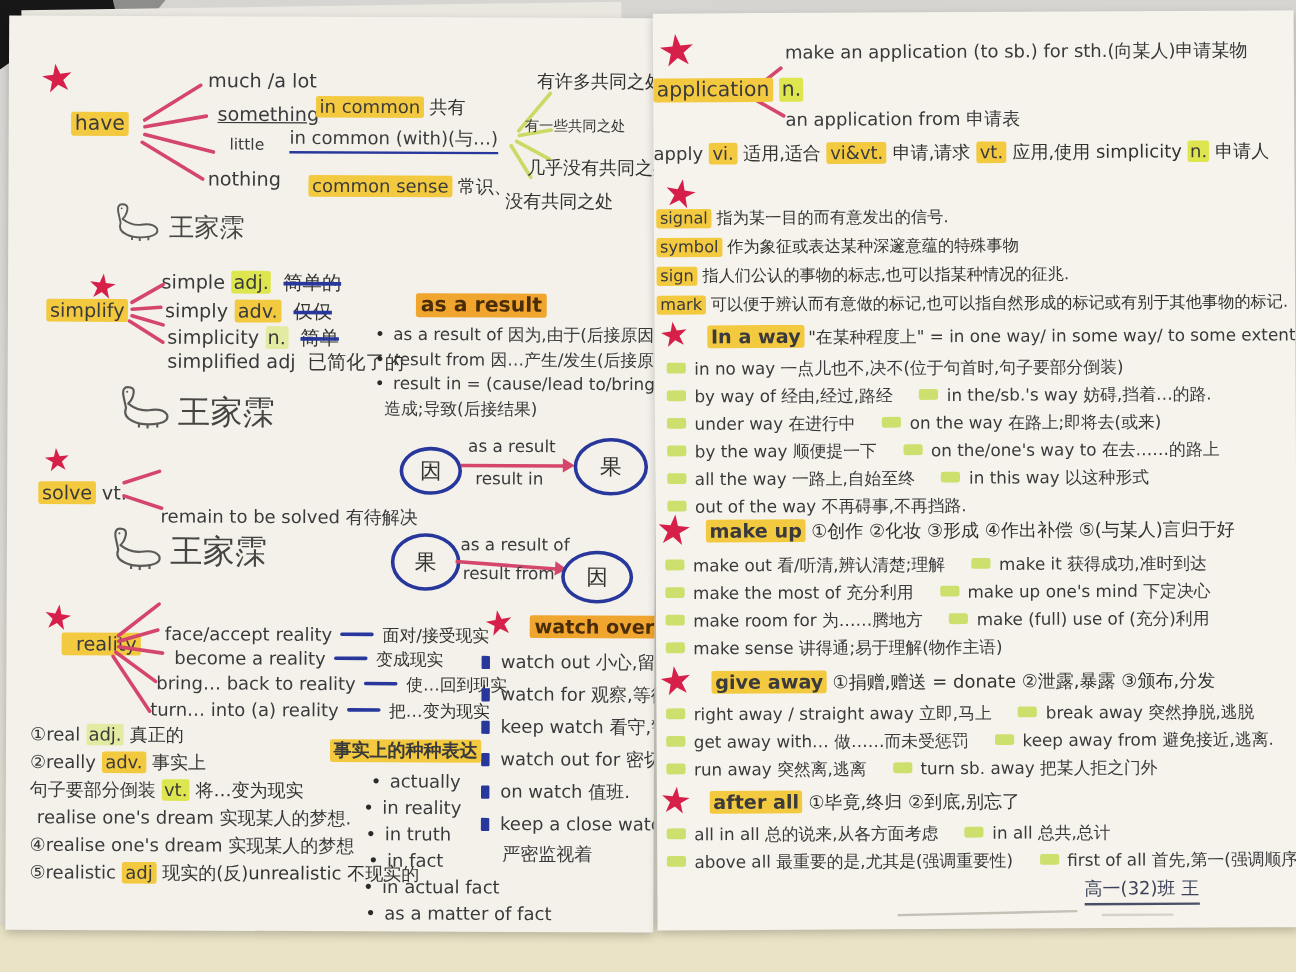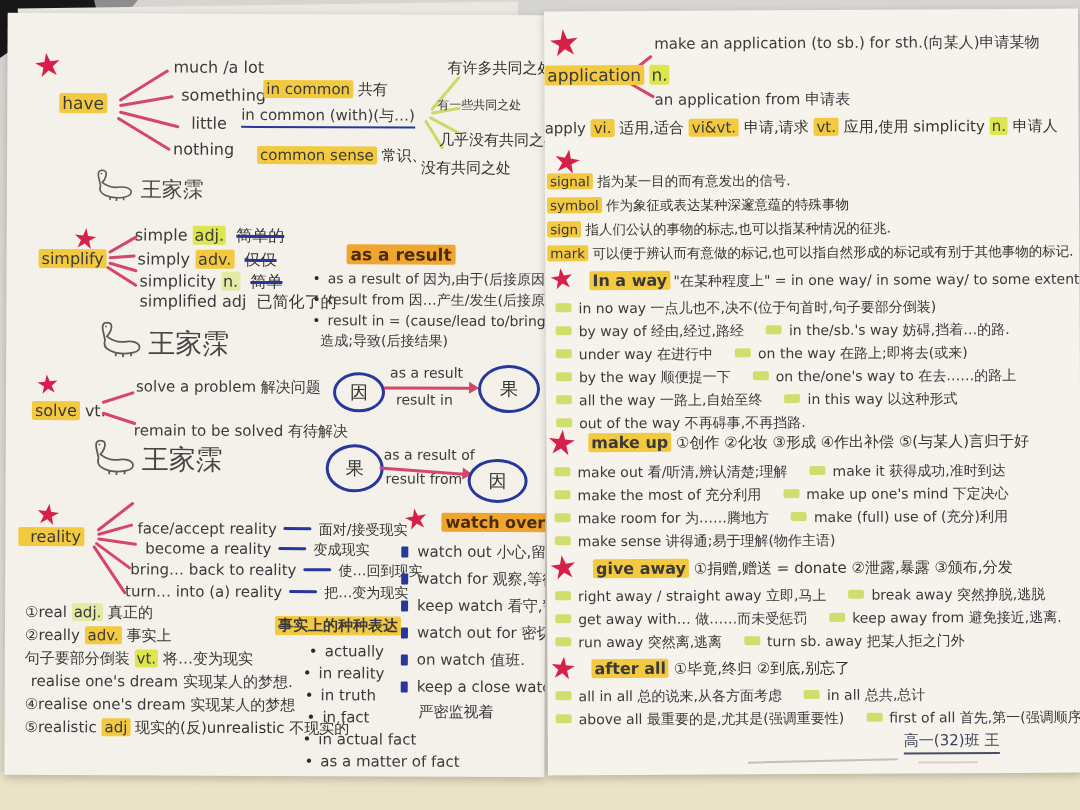--- a/index.html
+++ b/index.html
@@ -54,22 +54,22 @@
 
 <div class="paper" id="paper-left">
 
   <span class="star" style="left:26px;top:36px;font-size:32px;transform:rotate(-8deg);"></span>
   <span class="abs hl" style="left:52px;top:80px;font-size:17px;">have</span>
   <div class="line" style="left:112px;top:86px;width:58px;transform:rotate(-32deg);"></div>
   <div class="line" style="left:112px;top:91px;width:55px;transform:rotate(-10deg);"></div>
   <div class="line" style="left:112px;top:97px;width:62px;transform:rotate(14deg);"></div>
   <div class="line" style="left:110px;top:103px;width:62px;transform:rotate(31deg);"></div>
   <span class="abs" style="left:166px;top:44px;font-size:16px;">much /a lot</span>
-  <span class="abs" style="left:174px;top:72px;font-size:16px;">something</span>
-  <span class="abs" style="left:184px;top:100px;font-size:16px;">little</span>
+  <span class="abs" style="left:174px;top:72px;font-size:16px;text-decoration:underline;">something</span>
+  <span class="abs" style="left:184px;top:100px;font-size:13px;">little</span>
   <span class="abs" style="left:166px;top:126px;font-size:16px;">nothing</span>
 
   <span class="abs" style="left:256px;top:66px;font-size:15px;"><span class="hl">in common</span> <span class="cn">共有</span></span>
   <span class="abs blu" style="left:234px;top:92px;font-size:15px;">in common (with)(与…)</span>
   <span class="abs" style="left:250px;top:132px;font-size:15px;"><span class="hl">common sense</span> <span class="cn">常识、</span></span>
 
   <div class="line gline" style="left:424px;top:94px;width:44px;transform:rotate(-50deg);"></div>
   <div class="line gline" style="left:424px;top:97px;width:30px;transform:rotate(-10deg);"></div>
   <div class="line gline" style="left:422px;top:101px;width:34px;transform:rotate(28deg);"></div>
   <div class="line gline" style="left:418px;top:104px;width:34px;transform:rotate(58deg);"></div>
@@ -106,21 +106,20 @@
     <path d="M10 16 Q7 4 16 6 Q21 7 18 15 Q17 18 14 21 Q23 28 33 27 Q46 25 50 31 Q52 37 43 39 Q28 42 18 37 Q9 33 12 25 Z" fill="none" stroke="#5a5a58" stroke-width="2" stroke-linejoin="round"></path>
     <path d="M24 39 l0 4 M32 40 l0 4 M41 39 l0 4" stroke="#5a5a58" stroke-width="2"></path>
     <circle cx="13" cy="10" r="1" fill="#5a5a58"></circle>
   </svg>
   <span class="abs" style="left:142px;top:312px;font-size:27px;color:#454543;">王家霂</span>
 
   <span class="star" style="left:30px;top:358px;font-size:26px;transform:rotate(-6deg);"></span>
   <span class="abs" style="left:26px;top:388px;font-size:16px;"><span class="hl">solve</span> <span>vt.</span></span>
   <div class="line" style="left:96px;top:388px;width:34px;transform:rotate(-18deg);"></div>
   <div class="line" style="left:96px;top:398px;width:36px;transform:rotate(18deg);"></div>
-  <span class="abs" style="left:130px;top:364px;font-size:15px;">solve a problem 解决问题</span>
   <span class="abs" style="left:128px;top:408px;font-size:15px;">remain to be solved 有待解决</span>
 
   <div class="oval" style="left:327px;top:358px;width:46px;height:34px;">因</div>
   <span class="abs" style="left:384px;top:350px;font-size:14px;">as a result</span>
   <div class="arrow" style="left:378px;top:372px;width:86px;"></div>
   <span class="abs" style="left:390px;top:377px;font-size:14px;">result in</span>
   <div class="oval" style="left:472px;top:350px;width:56px;height:42px;">果</div>
 
   <svg class="abs" style="left:82px;top:422px;" width="54" height="40" viewBox="0 0 60 44">
     <path d="M10 16 Q7 4 16 6 Q21 7 18 15 Q17 18 14 21 Q23 28 33 27 Q46 25 50 31 Q52 37 43 39 Q28 42 18 37 Q9 33 12 25 Z" fill="none" stroke="#5a5a58" stroke-width="2" stroke-linejoin="round"></path>
@@ -129,21 +128,21 @@
   </svg>
   <span class="abs" style="left:136px;top:428px;font-size:27px;color:#454543;">王家霂</span>
 
   <div class="oval" style="left:320px;top:430px;width:52px;height:42px;">果</div>
   <span class="abs" style="left:378px;top:432px;font-size:14px;">as a result of</span>
   <div class="arrow" style="left:374px;top:452px;width:84px;transform:rotate(4deg);"></div>
   <span class="abs" style="left:380px;top:456px;font-size:14px;">result from</span>
   <div class="oval" style="left:462px;top:444px;width:54px;height:38px;">因</div>
 
   <span class="star" style="left:30px;top:488px;font-size:28px;transform:rotate(8deg);"></span>
-  <span class="abs hl" style="left:13px;top:514px;font-size:16px;padding-left:12px;">reality</span>
+  <span class="abs hl" style="left:46px;top:514px;font-size:16px;padding-left:12px;">reality</span>
   <div class="line" style="left:92px;top:516px;width:46px;transform:rotate(-38deg);"></div>
   <div class="line" style="left:92px;top:520px;width:37px;transform:rotate(-16deg);"></div>
   <div class="line" style="left:92px;top:524px;width:40px;transform:rotate(8deg);"></div>
   <div class="line" style="left:90px;top:528px;width:44px;transform:rotate(36deg);"></div>
   <div class="line" style="left:88px;top:531px;width:58px;transform:rotate(56deg);"></div>
   <span class="abs" style="left:132px;top:506px;font-size:15px;"><span>face/accept reality</span><span class="bdash"></span><span class="cn" style="font-size:14px;">面对/接受现实</span></span>
   <span class="abs" style="left:140px;top:526px;font-size:15px;"><span>become a reality</span><span class="bdash"></span><span class="cn" style="font-size:14px;">变成现实</span></span>
   <span class="abs" style="left:125px;top:547px;font-size:15px;"><span>bring… back to reality</span><span class="bdash"></span><span class="cn" style="font-size:14px;">使…回到现实</span></span>
   <span class="abs" style="left:120px;top:569px;font-size:15px;"><span>turn… into (a) reality</span><span class="bdash"></span><span class="cn" style="font-size:14px;">把…变为现实</span></span>
 

